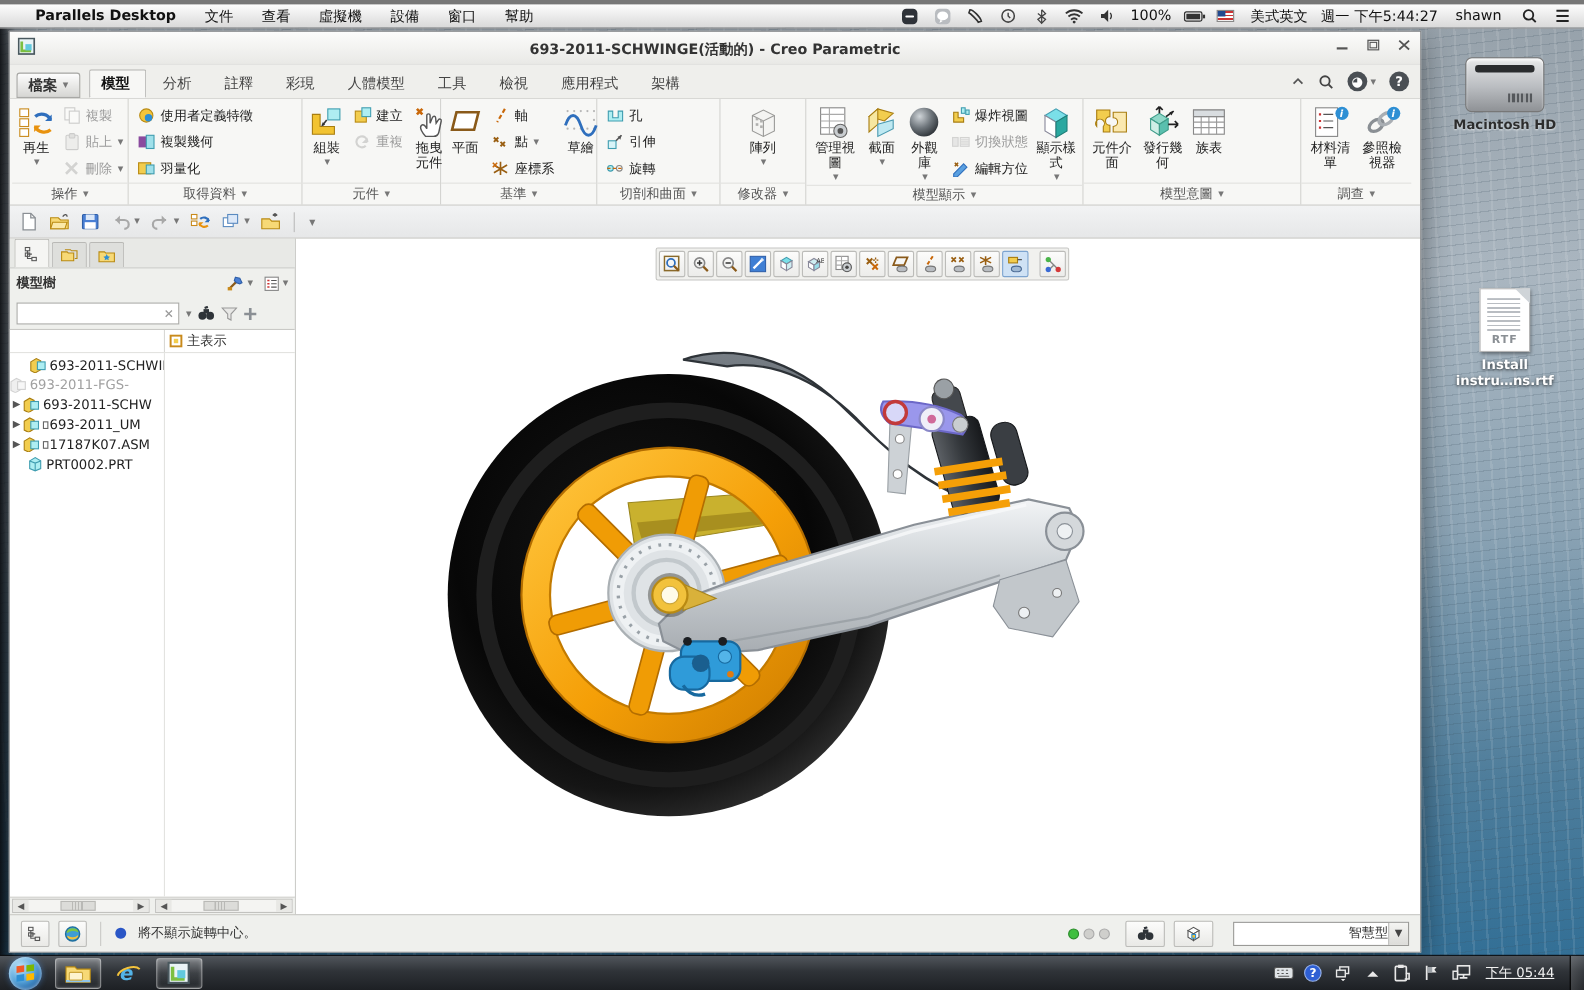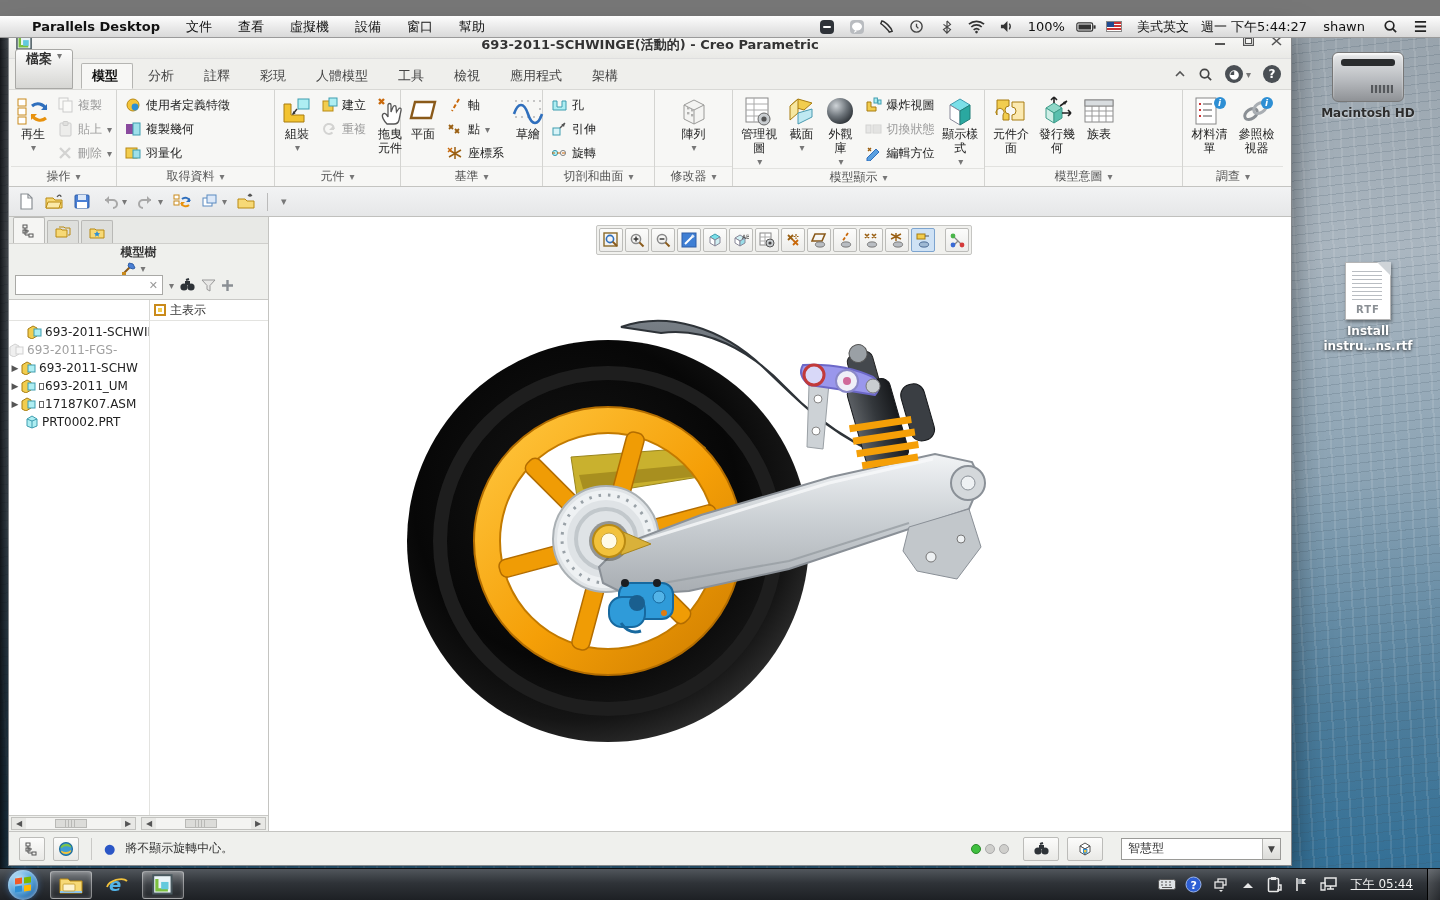--- a/index.html
+++ b/index.html
@@ -7,21 +7,21 @@
   body{position:relative;background:#777;}
 
   
   .wallpaper{position:absolute;left:0;top:22px;right:0;bottom:0;
     background:
       linear-gradient(90deg,rgba(10,12,16,.9) 0,rgba(10,12,16,.25) 14px,rgba(10,12,16,0) 40px),
       repeating-linear-gradient(87deg,rgba(255,255,255,.10) 0 2px,rgba(0,0,0,0) 2px 13px),
       repeating-linear-gradient(173deg,rgba(60,80,95,.18) 0 1px,rgba(0,0,0,0) 1px 9px),
       linear-gradient(180deg,#97a2ab 0%,#aab6c0 26%,#8ba3b4 52%,#4e7d9b 78%,#2e6d95 100%);}
   
-  .menubar{position:absolute;left:0;top:16px;right:0;height:22px;background:linear-gradient(#fdfdfd,#d9d9d9);
+  .menubar{position:absolute;left:0;top:4px;right:0;height:22px;background:linear-gradient(#fdfdfd,#d9d9d9);
     border-bottom:1px solid #9a9a9a;display:flex;align-items:center;font-size:13px;color:#111;z-index:50;}
   .menubar .apple{font-size:15px;margin:0 18px 0 14px;}
   .menubar .appname{font-weight:bold;margin-right:26px;}
   .menubar .menu{margin-right:26px;}
   .menubar .spacer{flex:1;}
   .mb-ic{display:inline-flex;align-items:center;justify-content:center;width:20px;height:16px;margin:0 5px;}
   .mb-txt{margin:0 6px;font-size:13px;}
   .flag{width:16px;height:11px;position:relative;display:inline-block;margin-right:4px;
     background:repeating-linear-gradient(#c33 0 1.6px,#fff 1.6px 3.2px);border:1px solid #888;}
   .flag::after{content:"";position:absolute;left:0;top:0;width:7px;height:5px;background:#224a8f;}
@@ -42,21 +42,21 @@
   .creo{position:absolute;left:8px;top:28px;width:1284px;height:838px;background:#efefec;
     border:1px solid #84878a;box-shadow:0 8px 28px rgba(0,0,0,.5);z-index:10;display:flex;flex-direction:column;}
   .titlebar{height:30px;background:linear-gradient(#fcfcfb,#e9e9e6);position:relative;display:flex;align-items:flex-start;border-bottom:1px solid #dedede;}
   .app-ic{width:17px;height:17px;margin:5px 0 0 7px;}
   .title{position:absolute;left:0;right:0;top:7px;text-align:center;font-size:13px;font-weight:bold;color:#333;}
   .winbtns{position:absolute;right:8px;top:6px;display:flex;gap:14px;color:#555;font-size:12px;}
   .winbtn{width:14px;height:12px;display:flex;align-items:center;justify-content:center;cursor:default;}
 
   
   .tabrow{height:30px;display:flex;align-items:flex-end;padding:0 6px;position:relative;background:#efefec;}
-  .filebtn{display:flex;align-items:flex-start;gap:4px;height:40px;padding:0 10px;margin-right:8px;margin-bottom:0;
+  .filebtn{display:flex;align-items:center;gap:4px;height:23px;padding:0 10px;margin-right:8px;margin-bottom:0;
     background:linear-gradient(#fdfdfd,#d6d6d3);border:1px solid #a8a8a5;border-radius:3px 3px 0 0;font-size:13px;font-weight:bold;color:#333;}
   .tab{height:26px;padding:0 14px;display:flex;align-items:center;font-size:13px;color:#444;border:1px solid transparent;}
   .tab.active{background:#f7f7f5;border-color:#b5b5b2;border-bottom-color:#f7f7f5;font-weight:bold;color:#111;border-radius:2px 2px 0 0;padding-left:10px;}
   .tabrow-right{position:absolute;right:10px;top:6px;display:flex;align-items:center;gap:12px;}
   .round-ic{width:18px;height:18px;border-radius:50%;background:#4a4f54;color:#fff;font-size:12px;font-weight:bold;display:flex;align-items:center;justify-content:center;}
   .chev{color:#555;font-size:11px;}
 
   
   .ribbon{background:#f7f7f5;border-top:1px solid #d8d8d5;border-bottom:1px solid #c4c4c1;display:flex;align-items:stretch;height:98px;padding-left:2px;}
   .rgroup{display:flex;flex-direction:column;border-right:1px solid #d4d4d1;}
@@ -76,21 +76,21 @@
   .qat .i16{width:18px;height:17px;}
   .qat-sep{width:1px;height:18px;background:#bbb;margin:0 2px;}
 
   
   .workspace{flex:1;display:flex;min-height:0;position:relative;}
   
   .panel{width:260px;background:#eff0ed;border-right:1px solid #c4c4c1;display:flex;flex-direction:column;}
   .ptabs{display:flex;align-items:flex-end;height:27px;padding-left:4px;gap:2px;background:#e8e9e6;border-bottom:1px solid #cfcfcc;}
   .ptab{width:32px;height:23px;display:flex;align-items:center;justify-content:center;border:1px solid #b9b9b6;border-bottom:none;background:#dedfdc;border-radius:2px 2px 0 0;}
   .ptab.active{background:#f5f5f3;height:26px;}
-  .phead{height:27px;display:flex;align-items:center;padding:0 6px;font-size:12px;font-weight:bold;color:#333;flex-direction:column;}
+  .phead{height:27px;display:flex;align-items:center;padding:0 6px;font-size:12px;font-weight:bold;color:#333;}
   .phead .sp{flex:1;}
   .searchrow{height:28px;display:flex;align-items:center;padding:0 6px;gap:5px;}
   .searchbox{width:148px;height:20px;background:#fff;border:1px solid #a9a9a6;display:flex;align-items:center;}
   .searchbox input{flex:1;border:none;outline:none;font-size:11px;padding:0 4px;background:transparent;min-width:0;}
   .sx{color:#999;font-size:11px;padding:0 4px;}
   .treewrap{flex:1;background:#fff;border-top:1px solid #c9c9c6;position:relative;min-height:0;}
   .colhdr{height:21px;border-bottom:1px solid #e3e3e0;display:flex;align-items:flex-end;font-size:12px;color:#333;}
   .colhdr .left{width:140px;height:100%;}
   .colhdr .right{flex:1;display:flex;align-items:center;gap:4px;padding-left:4px;border-left:1px solid #d8d8d5;height:100%;}
   .treecols{position:absolute;top:21px;bottom:0;left:140px;border-left:1px solid #e3e3e0;right:0;}
@@ -116,21 +116,21 @@
 
   
   .wstatus{height:34px;background:#eff0ed;border-top:1px solid #c4c4c1;display:flex;align-items:center;padding:0 10px;gap:8px;font-size:12px;color:#333;}
   .ws-btn{width:26px;height:24px;display:flex;align-items:center;justify-content:center;border:1px solid #bcbcb9;background:linear-gradient(#fcfcfb,#e9e9e6);border-radius:2px;}
   .ws-sep{width:1px;height:22px;background:#c9c9c6;margin:0 4px;}
   .bullet{color:#2a56c6;font-size:13px;margin-right:2px;}
   .ws-spacer{flex:1;}
   .dots{display:flex;gap:4px;align-items:center;margin-right:6px;}
   .dot{width:10px;height:10px;border-radius:50%;}
   .selectbox{width:160px;height:22px;background:#fff;border:1px solid #9a9a97;display:flex;align-items:center;font-size:12px;margin-left:10px;}
-  .selectbox .val{flex:1;padding-left:6px;}
+  .selectbox .val{flex:1;padding-left:6px;text-align:right;}
   .selectbox .dd{width:18px;height:100%;background:linear-gradient(#f4f4f2,#dcdcd9);border-left:1px solid #b5b5b2;display:flex;align-items:center;justify-content:center;font-size:9px;color:#444;}
 
   
   .taskbar{position:absolute;left:0;right:0;bottom:0;height:32px;z-index:40;
     background:linear-gradient(#51565c,#2f3338 45%,#1d2024);border-top:1px solid #0c0d0f;display:flex;align-items:center;}
   .orb{width:30px;height:30px;border-radius:50%;margin:0 12px 0 8px;position:relative;
     background:radial-gradient(circle at 35% 30%,#bfe3f7,#5aa7dd 45%,#1c5d9e 80%,#0d3a6b);box-shadow:inset 0 0 4px rgba(255,255,255,.7),0 0 6px rgba(80,160,255,.45);}
   .orb .pane{position:absolute;width:7px;height:6px;transform:skewY(-8deg);}
   .tb-btn{width:42px;height:28px;margin-right:4px;display:flex;align-items:center;justify-content:center;border-radius:3px;}
   .tb-btn.framed{border:1px solid rgba(255,255,255,.45);background:linear-gradient(rgba(255,255,255,.28),rgba(255,255,255,.08) 50%,rgba(255,255,255,.02));box-shadow:inset 0 0 4px rgba(255,255,255,.25);}

